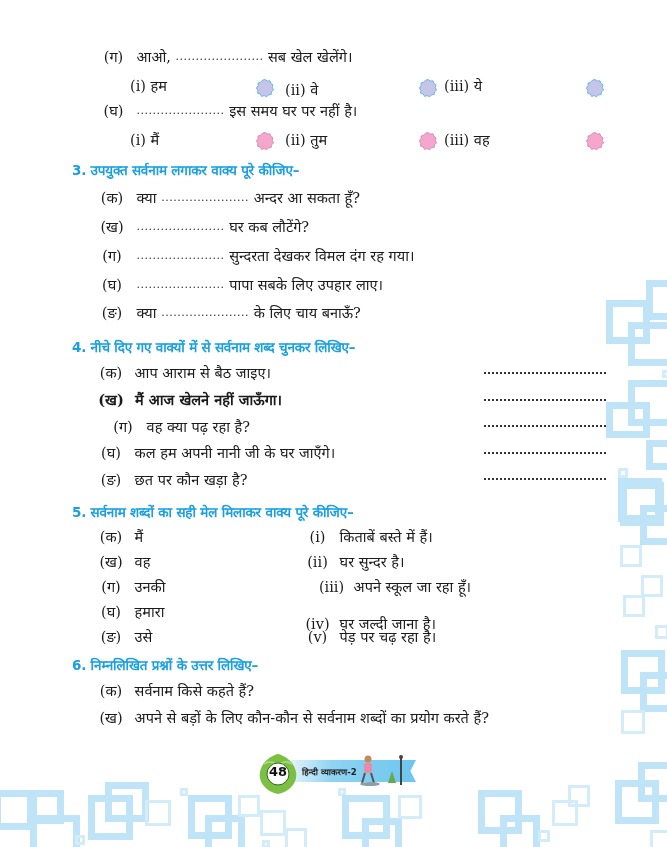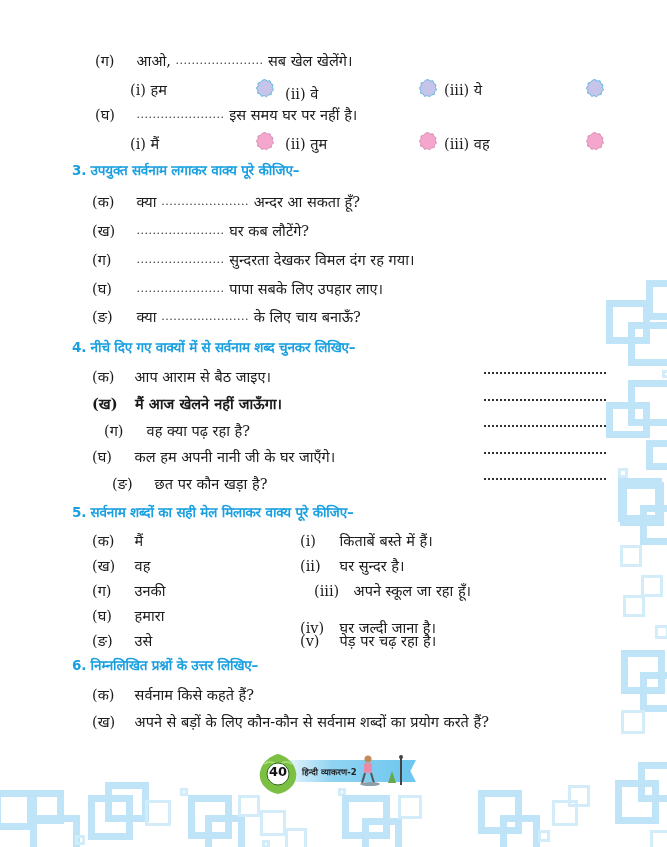--- a/index.html
+++ b/index.html
@@ -3,21 +3,21 @@
 <meta charset="utf-8">
 <style>
   html, body { margin:0; padding:0; }
   body {
     width:667px; height:847px; position:relative; overflow:hidden;
     background:#ffffff;
     font-family:"DejaVu Serif", "Liberation Serif", serif;
     color:#1a1a1a;
   }
   .abs { position:absolute; }
-  .txt { font-size:14.5px; line-height:28px; white-space:nowrap; }
+  .txt { font-size:14.5px; line-height:20px; white-space:nowrap;text-align:center; }
   .head {
     font-family:"DejaVu Sans", "Liberation Sans", sans-serif;
     font-weight:bold; color:#1aa0e0; font-size:13.5px; line-height:20px; white-space:nowrap;
     letter-spacing:-0.2px;
   }
   .label { display:inline-block; }
   .dots { letter-spacing:0.5px; font-size:11px; vertical-align:2px; color:#333; }
   .flower {
     position:absolute; width:20px; height:20px;
   }
@@ -166,21 +166,21 @@
 <div class="abs txt" style="left:92px;top:417px;margin-left:12px;">
   <span class="label" style="width:38px;">(ग)</span>
   <span>वह क्या पढ़ रहा है?</span>
 </div>
 <div class="ansdots" style="top:423px;"></div>
 <div class="abs txt" style="left:92px;top:443px;">
   <span class="label" style="width:38px;">(घ)</span>
   <span>कल हम अपनी नानी जी के घर जाएँगे।</span>
 </div>
 <div class="ansdots" style="top:450px;"></div>
-<div class="abs txt" style="left:92px;top:470px;margin-left:20px;">
+<div class="abs txt" style="left:92px;top:470px;">
   <span class="label" style="width:38px;">(ङ)</span>
   <span>छत पर कौन खड़ा है?</span>
 </div>
 <div class="ansdots" style="top:476px;"></div>
 
 <div class="abs head" style="left:72px;top:502px;">5.  सर्वनाम शब्दों का सही मेल मिलाकर वाक्य पूरे कीजिए–</div>
 <div class="abs txt" style="left:92px;top:527px;">
   <span class="label" style="width:38px;">(क)</span>
   <span>मैं</span>
 </div>
@@ -231,21 +231,21 @@
   <span class="label" style="width:38px;">(ख)</span>
   <span>अपने से बड़ों के लिए कौन-कौन से सर्वनाम शब्दों का प्रयोग करते हैं?</span>
 </div>
 
 <div class="footer-ribbon"></div>
 <svg class="abs" style="left:256px;top:752px;" width="44" height="44" viewBox="0 0 44 44">
   <path d="M22 2 C30 4 38 10 40 20 C42 30 34 40 22 42 C10 40 2 30 4 20 C6 10 14 4 22 2 Z" fill="#7cc043"></path>
   <path d="M8 12 C14 8 18 10 22 14 C26 10 30 8 36 12" fill="none" stroke="#a9d97a" stroke-width="2"></path>
   <circle cx="22" cy="22" r="11" fill="#ffffff" stroke="#2d6a1e" stroke-width="1"></circle>
 </svg>
-<div class="abs" style="left:266px;top:764px;width:24px;text-align:center;font-family:'DejaVu Sans','Liberation Sans',sans-serif;font-weight:bold;font-size:13px;color:#111;">40</div>
+<div class="abs" style="left:266px;top:764px;width:24px;text-align:center;font-family:'DejaVu Sans','Liberation Sans',sans-serif;font-weight:bold;font-size:13px;color:#111;">48</div>
 <div class="abs" style="left:302px;top:766px;font-family:'DejaVu Sans','Liberation Sans',sans-serif;font-weight:bold;font-size:8.5px;color:#222;white-space:nowrap;">हिन्दी व्याकरण-2</div>
 <svg class="abs" style="left:354px;top:753px;" width="52" height="34" viewBox="0 0 52 34">
   <circle cx="14" cy="6" r="3.5" fill="#c58a5a"></circle>
   <rect x="10" y="10" width="8" height="10" rx="2" fill="#e88aa8"></rect>
   <path d="M11 20 L8 30 M17 20 L20 30" stroke="#555" stroke-width="2"></path>
   <ellipse cx="16" cy="31" rx="10" ry="2" fill="#8aa0a8"></ellipse>
   <path d="M34 30 L38 18 L42 30 Z" fill="#6aa84f"></path>
   <rect x="46" y="4" width="2" height="28" fill="#444"></rect>
   <circle cx="47" cy="4" r="2" fill="#444"></circle>
 </svg>

